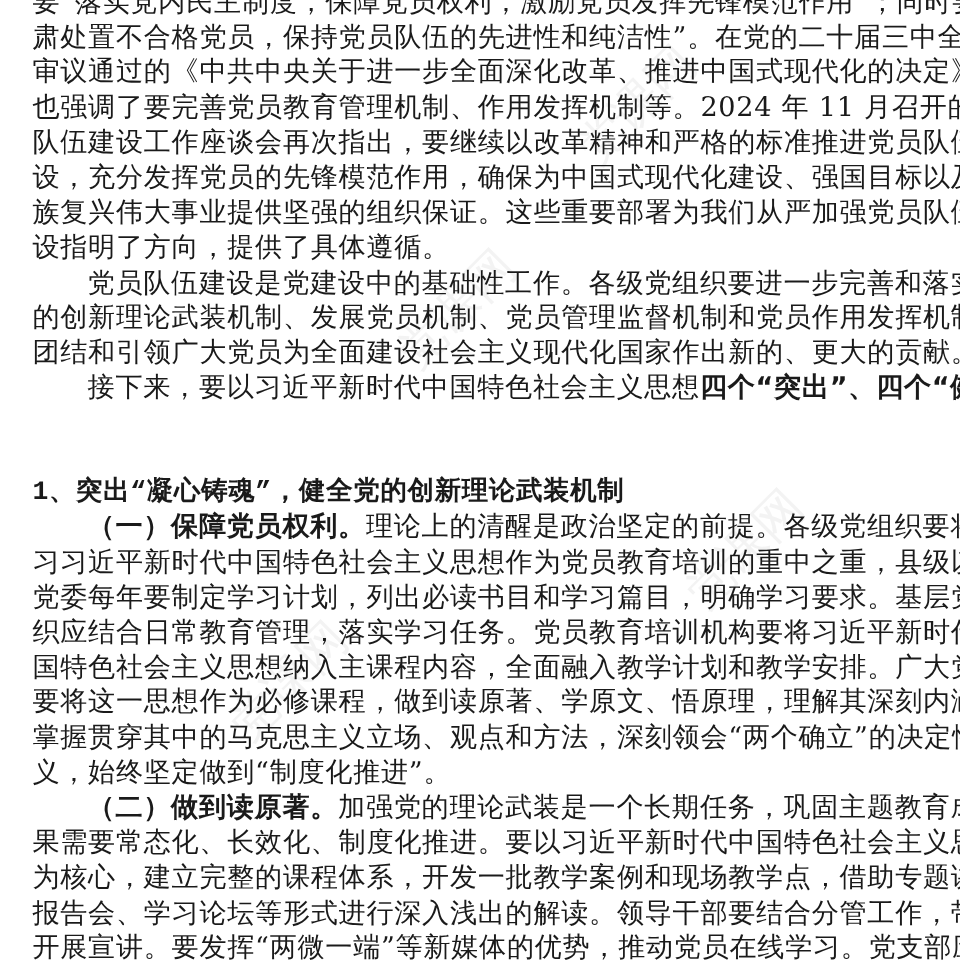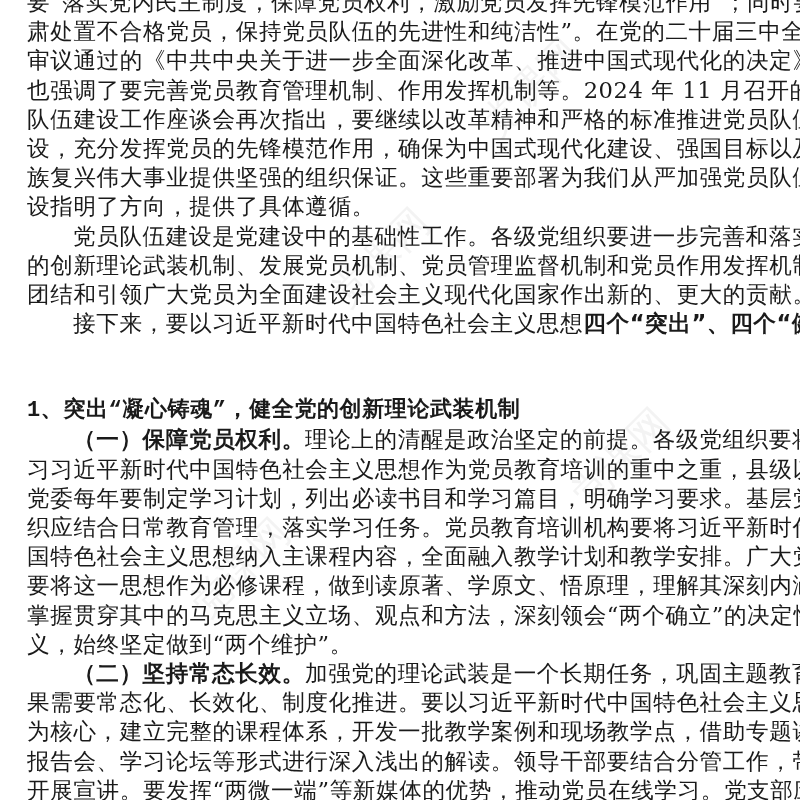--- a/index.html
+++ b/index.html
@@ -51,26 +51,26 @@
   <div>
     <div class="line indent">
       <span class="bold">（一）保障党员权利。</span><span>理论上的清醒是政治坚定的前提。各级党组织要将学</span>
     </div>
     <div class="line">习习近平新时代中国特色社会主义思想作为党员教育培训的重中之重，县级以上</div>
     <div class="line">党委每年要制定学习计划，列出必读书目和学习篇目，明确学习要求。基层党组</div>
     <div class="line">织应结合日常教育管理，落实学习任务。党员教育培训机构要将习近平新时代中</div>
     <div class="line">国特色社会主义思想纳入主课程内容，全面融入教学计划和教学安排。广大党员</div>
     <div class="line">要将这一思想作为必修课程，做到读原著、学原文、悟原理，理解其深刻内涵，</div>
     <div class="line">掌握贯穿其中的马克思主义立场、观点和方法，深刻领会“两个确立”的决定性意</div>
-    <div class="line">义，始终坚定做到“两个维护”。</div>
+    <div class="line">义，始终坚定做到“制度化推进”。</div>
   </div>
 
   <div>
     <div class="line indent">
-      <span class="bold">（二）坚持常态长效。</span><span>加强党的理论武装是一个长期任务，巩固主题教育成</span>
+      <span class="bold">（二）做到读原著。</span><span>加强党的理论武装是一个长期任务，巩固主题教育成</span>
     </div>
     <div class="line">果需要常态化、长效化、制度化推进。要以习近平新时代中国特色社会主义思想</div>
     <div class="line">为核心，建立完整的课程体系，开发一批教学案例和现场教学点，借助专题讲座、</div>
     <div class="line">报告会、学习论坛等形式进行深入浅出的解读。领导干部要结合分管工作，带头</div>
     <div class="line">开展宣讲。要发挥“两微一端”等新媒体的优势，推动党员在线学习。党支部应发</div>
 
   </div>
 </div>
 
 </body></html>

